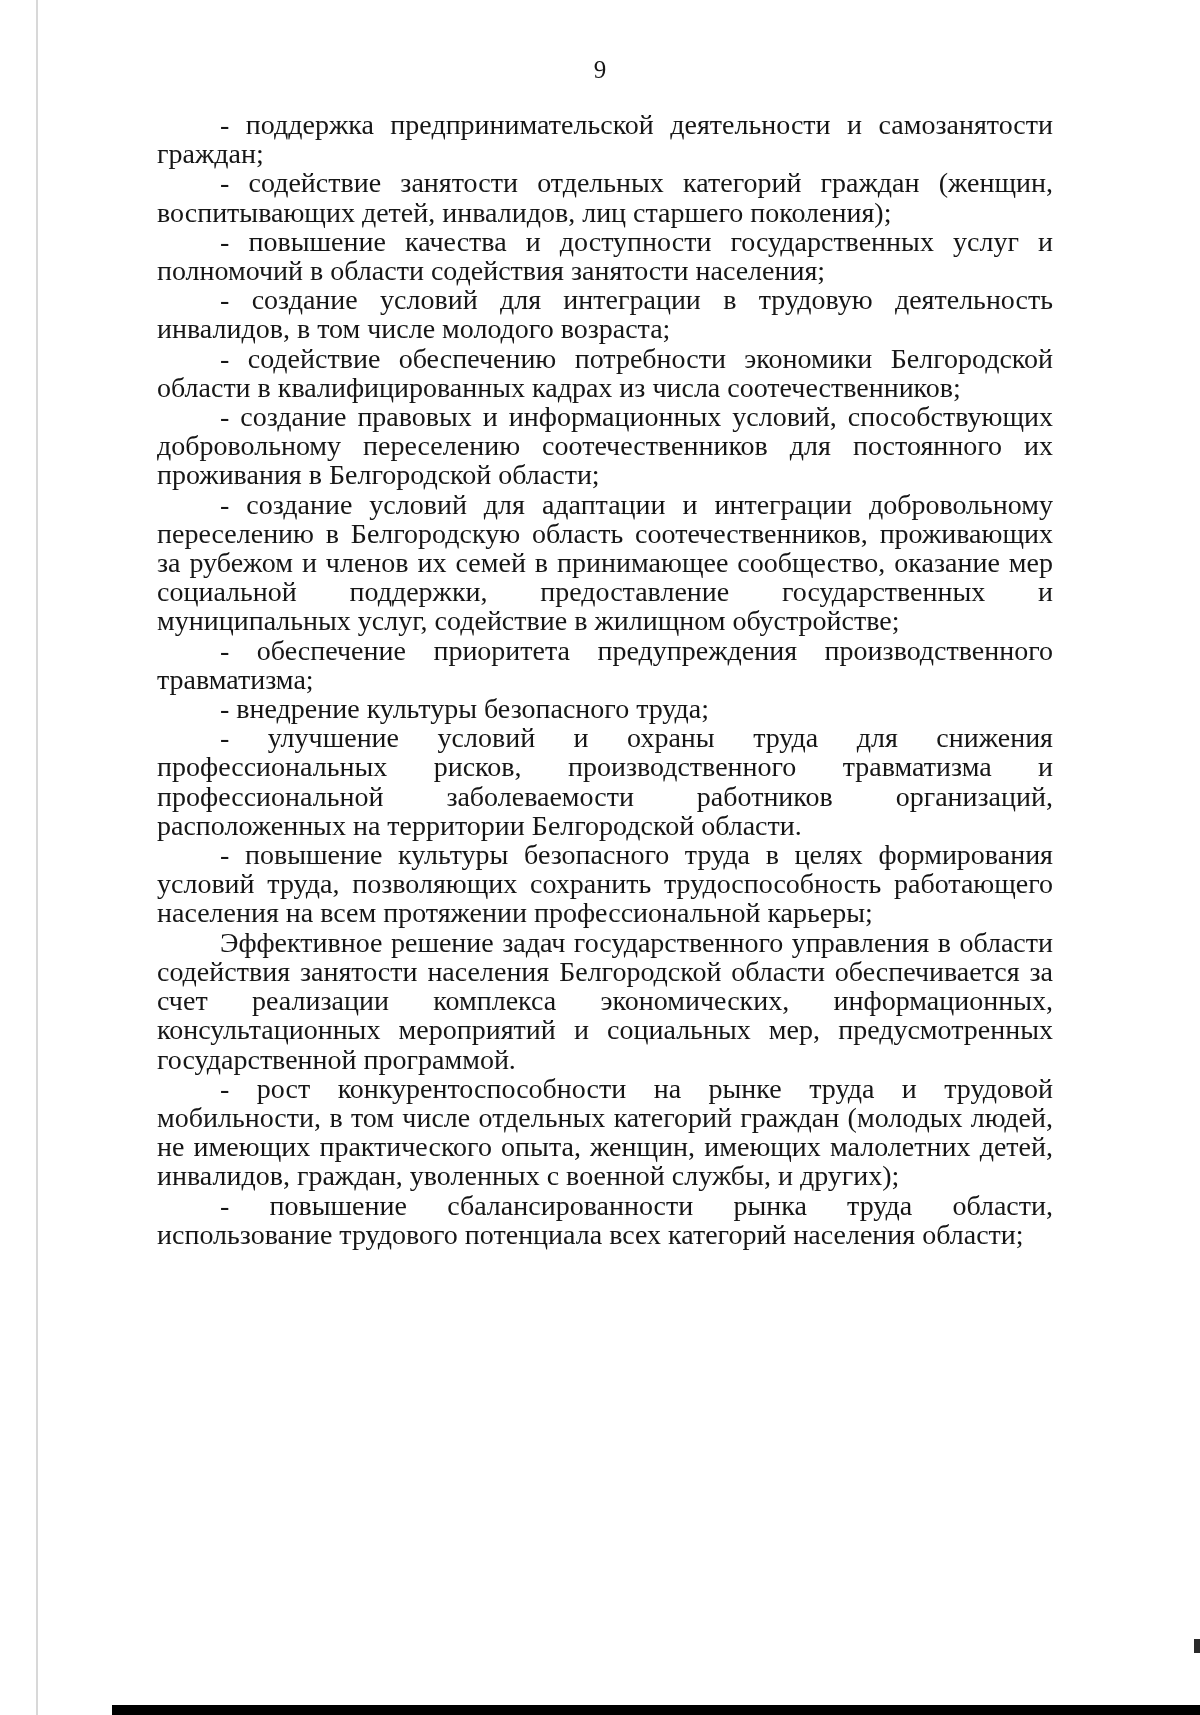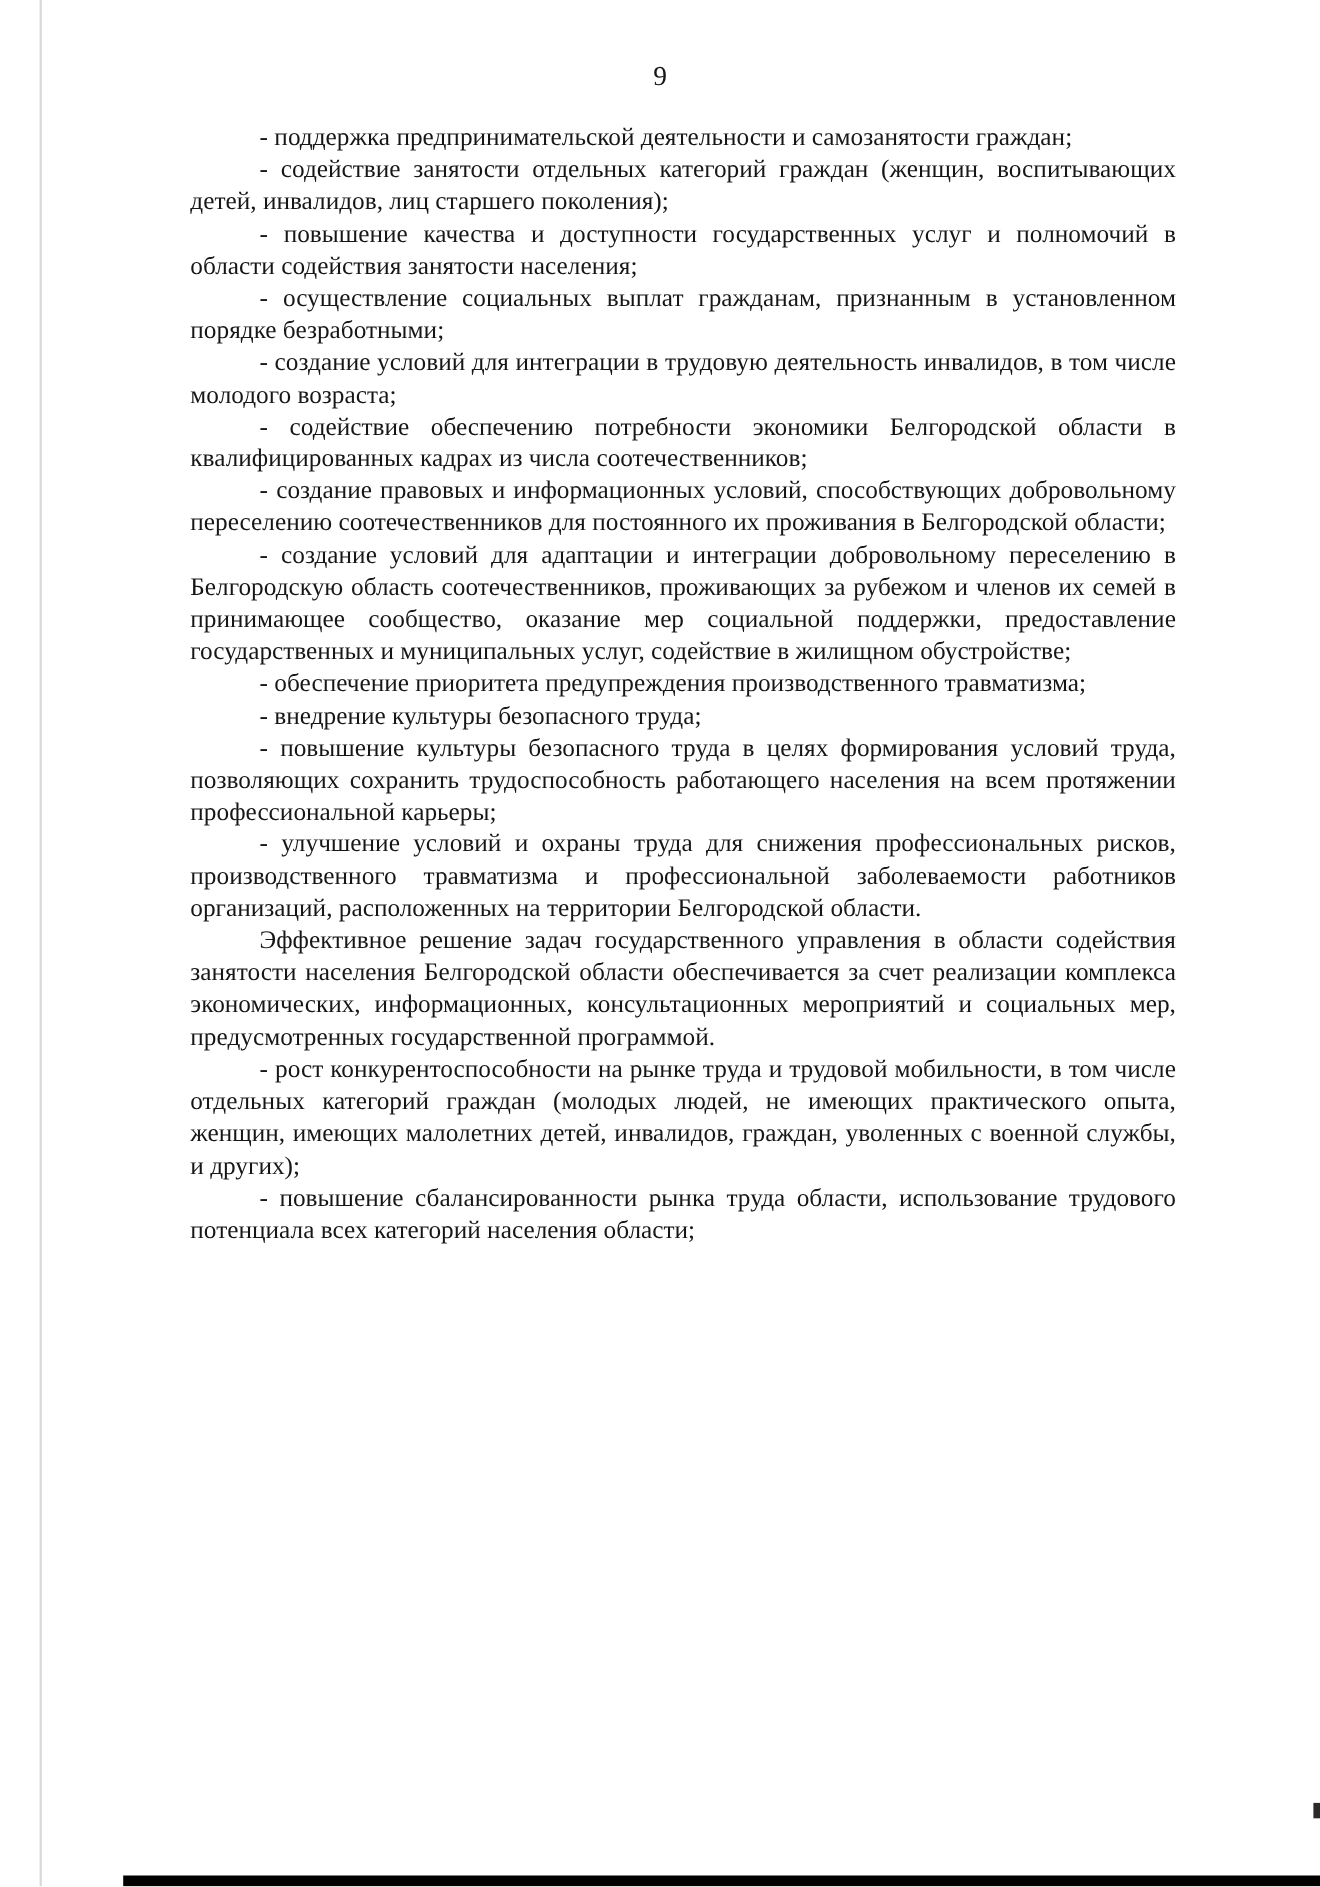--- a/index.html
+++ b/index.html
@@ -44,23 +44,23 @@
     position: absolute;
     top: 56px;
     left: 0;
     width: 100%;
     text-align: center;
     font-size: 25px;
   }
   .text-block {
     position: absolute;
     top: 110px;
-    left: 173px;
+    left: 157px;
     width: 896px;
-    font-size: 23px;
+    font-size: 28px;
     line-height: 29.2px;
     text-align: justify;
   }
   .text-block p {
     margin: 0;
     padding: 0;
     text-indent: 63px;
   }
 </style>
 </head>
@@ -69,29 +69,28 @@
 <div class="page">
 
   <div class="scan-line-left"></div>
 
   <div class="page-number">9</div>
 
   <div class="text-block">
     <p>- поддержка предпринимательской деятельности и самозанятости граждан;</p>
     <p>- содействие занятости отдельных категорий граждан (женщин, воспитывающих детей, инвалидов, лиц старшего поколения);</p>
     <p>- повышение качества и доступности государственных услуг и полномочий в области содействия занятости населения;</p>
-    <p>- осуществление социальных выплат гражданам, признанным в установленном порядке безработными;</p>
     <p>- создание условий для интеграции в трудовую деятельность инвалидов, в том числе молодого возраста;</p>
     <p>- содействие обеспечению потребности экономики Белгородской области в квалифицированных кадрах из числа соотечественников;</p>
     <p>- создание правовых и информационных условий, способствующих добровольному переселению соотечественников для постоянного их проживания в Белгородской области;</p>
     <p>- создание условий для адаптации и интеграции добровольному переселению в Белгородскую область соотечественников, проживающих за рубежом и членов их семей в принимающее сообщество, оказание мер социальной поддержки, предоставление государственных и муниципальных услуг, содействие в жилищном обустройстве;</p>
     <p>- обеспечение приоритета предупреждения производственного травматизма;</p>
     <p>- внедрение культуры безопасного труда;</p>
+    <p>- улучшение условий и охраны труда для снижения профессиональных рисков, производственного травматизма и профессиональной заболеваемости работников организаций, расположенных на территории Белгородской области.</p>
     <p>- повышение культуры безопасного труда в целях формирования условий труда, позволяющих сохранить трудоспособность работающего населения на всем протяжении профессиональной карьеры;</p>
-    <p>- улучшение условий и охраны труда для снижения профессиональных рисков, производственного травматизма и профессиональной заболеваемости работников организаций, расположенных на территории Белгородской области.</p>
     <p>Эффективное решение задач государственного управления в области содействия занятости населения Белгородской области обеспечивается за счет реализации комплекса экономических, информационных, консультационных мероприятий и социальных мер, предусмотренных государственной программой.</p>
     <p>- рост конкурентоспособности на рынке труда и трудовой мобильности, в том числе отдельных категорий граждан (молодых людей, не имеющих практического опыта, женщин, имеющих малолетних детей, инвалидов, граждан, уволенных с военной службы, и других);</p>
     <p>- повышение сбалансированности рынка труда области, использование трудового потенциала всех категорий населения области;</p>
   </div>
 
   <div class="scan-mark-right"></div>
   <div class="scan-bar-bottom"></div>
 
 </div>
 

